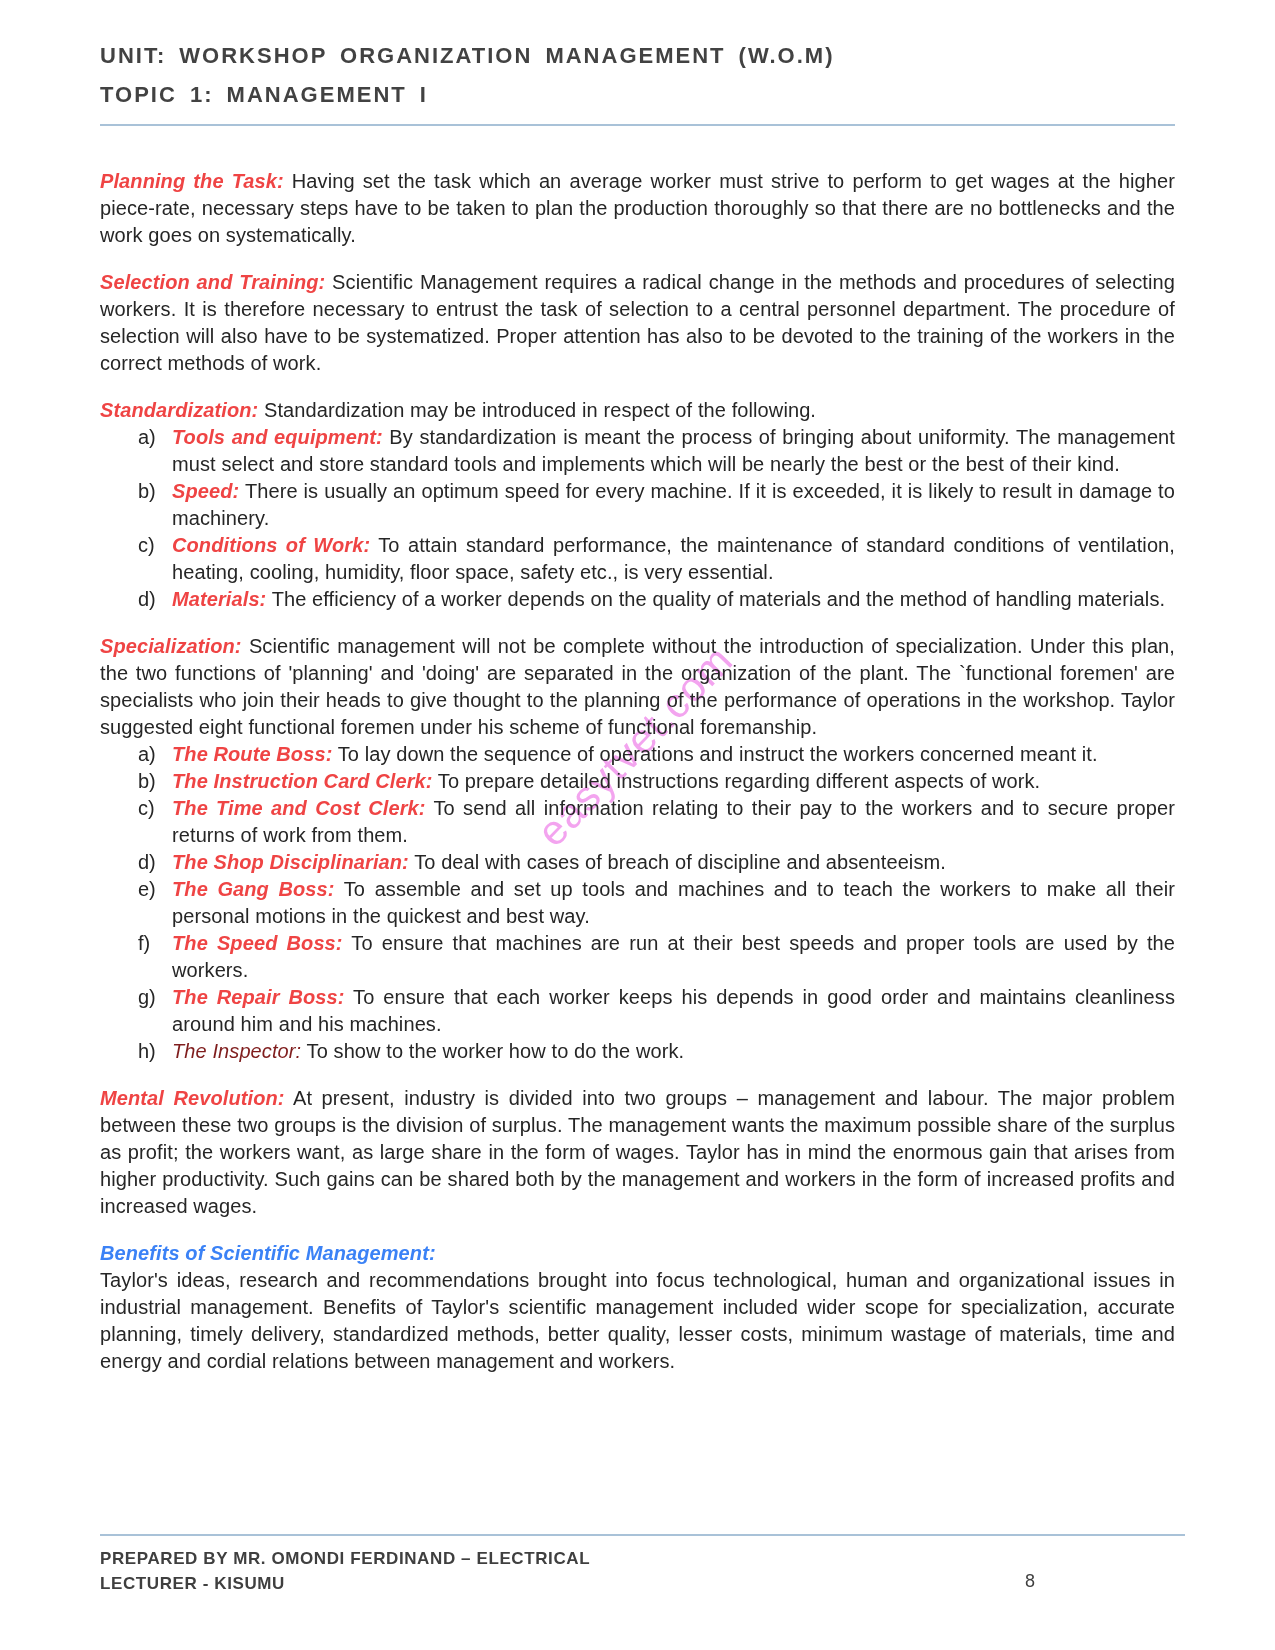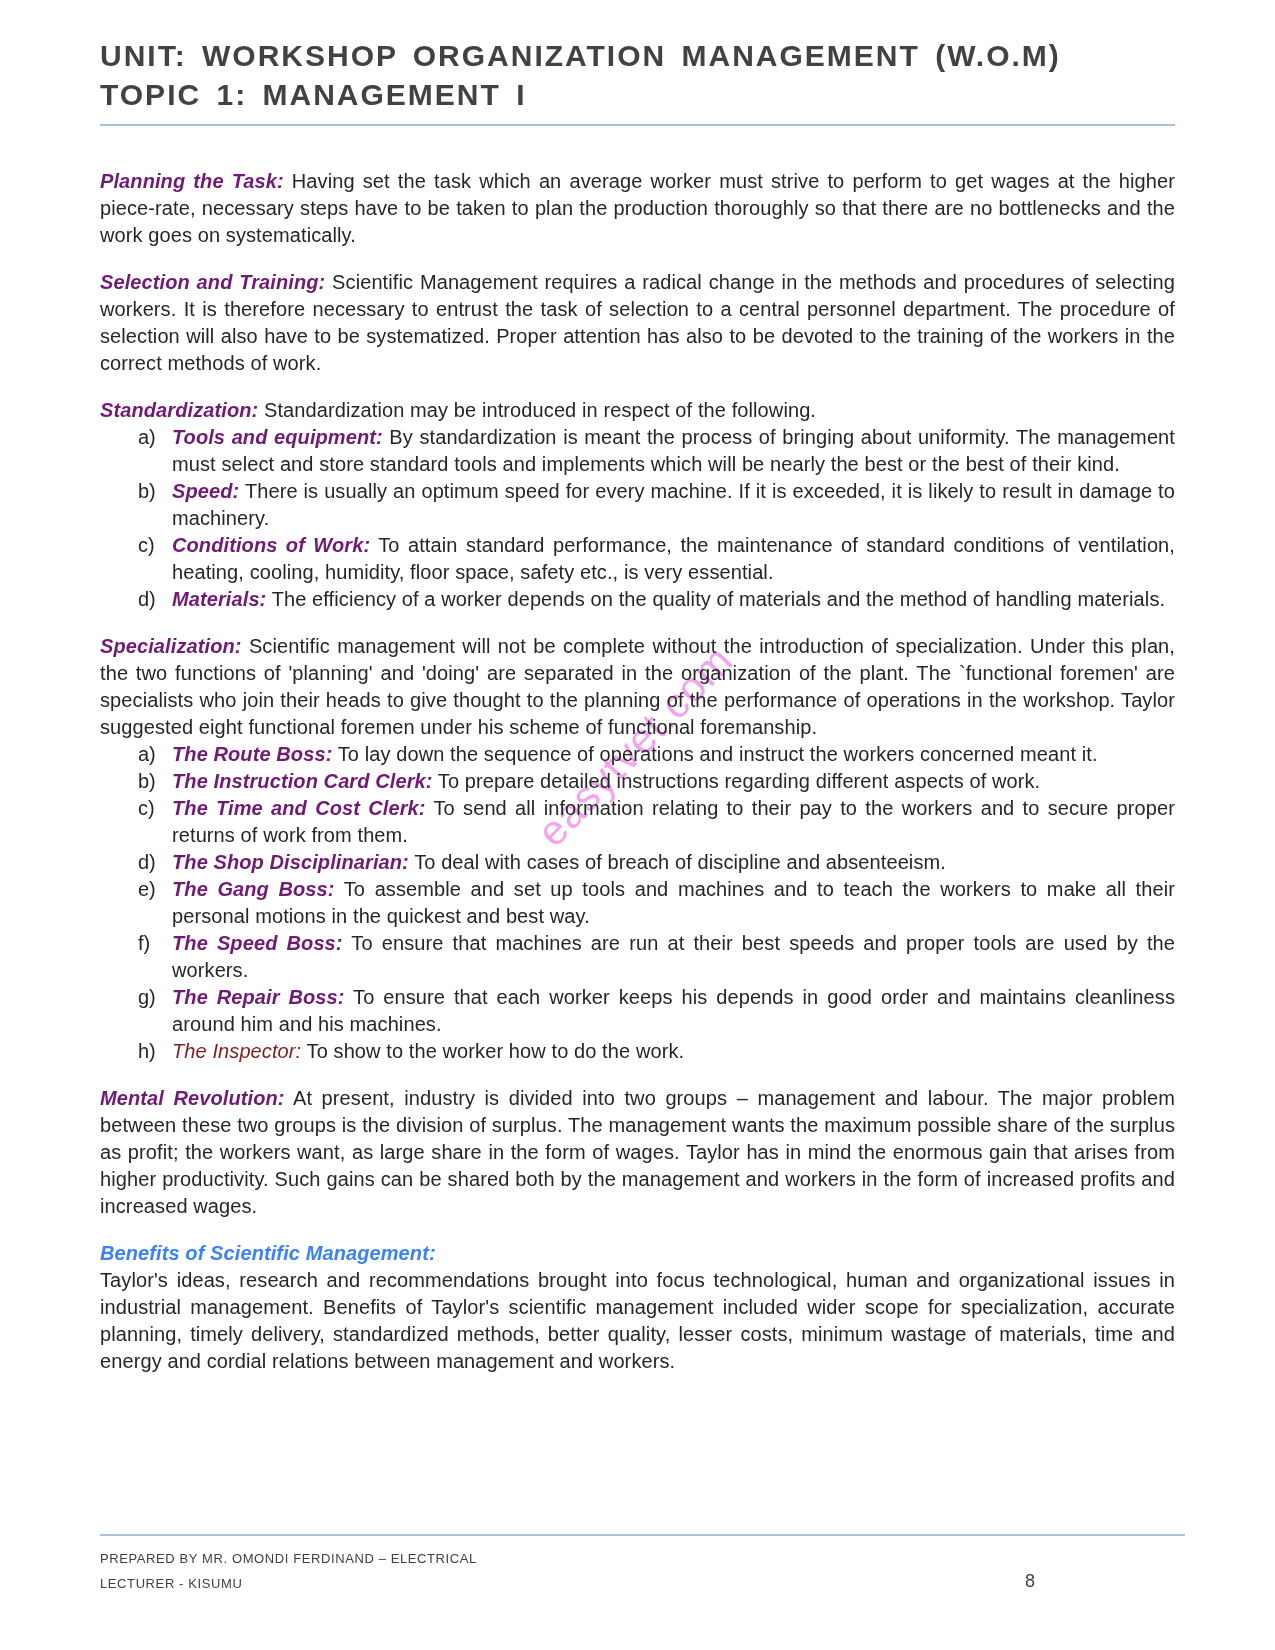--- a/index.html
+++ b/index.html
@@ -21,21 +21,21 @@
   
   .doc-header {
     position: absolute;
     top: 36px;
     left: 100px;
     right: 100px;
     padding-bottom: 10px;
     border-bottom: 2px solid #a9c2d8;
   }
   .doc-title {
-    font-size: 30px;
+    font-size: 22px;
     font-weight: bold;
     color: #424242;
     letter-spacing: 2px;
     word-spacing: 5px;
     line-height: 39px;
   }
   
   .content {
     position: absolute;
     top: 168px;
@@ -47,21 +47,21 @@
     font-size: 20px;
     line-height: 27px;
     text-align: justify;
     letter-spacing: 0.1px;
     margin-bottom: 20px;
     color: #262626;
   }
   .lead {
     font-weight: bold;
     font-style: italic;
-    color: #701a75;
+    color: #ef4444;
     margin-top: 17px;
   }
   .lead-italic {
     font-style: italic;
     color: #7f1d1d;
   }
   .block-heading {
     display: block;
     font-weight: bold;
     font-style: italic;
@@ -106,24 +106,25 @@
   .doc-footer {
     position: absolute;
     left: 100px;
     right: 90px;
     top: 1534px;
     border-top: 2px solid #a9c2d8;
     padding-top: 10px;
     z-index: 2;
   }
   .footer-line {
-    font-size: 13px;
+    font-size: 17px;
     line-height: 25px;
     color: #3f3f3f;
     letter-spacing: 0.6px;
+    font-weight: bold;
   }
   .footer-row2 {
     display: flex;
     justify-content: space-between;
   }
   .page-number {
     font-size: 18px;
     color: #3f3f3f;
     padding-right: 150px;
   }

